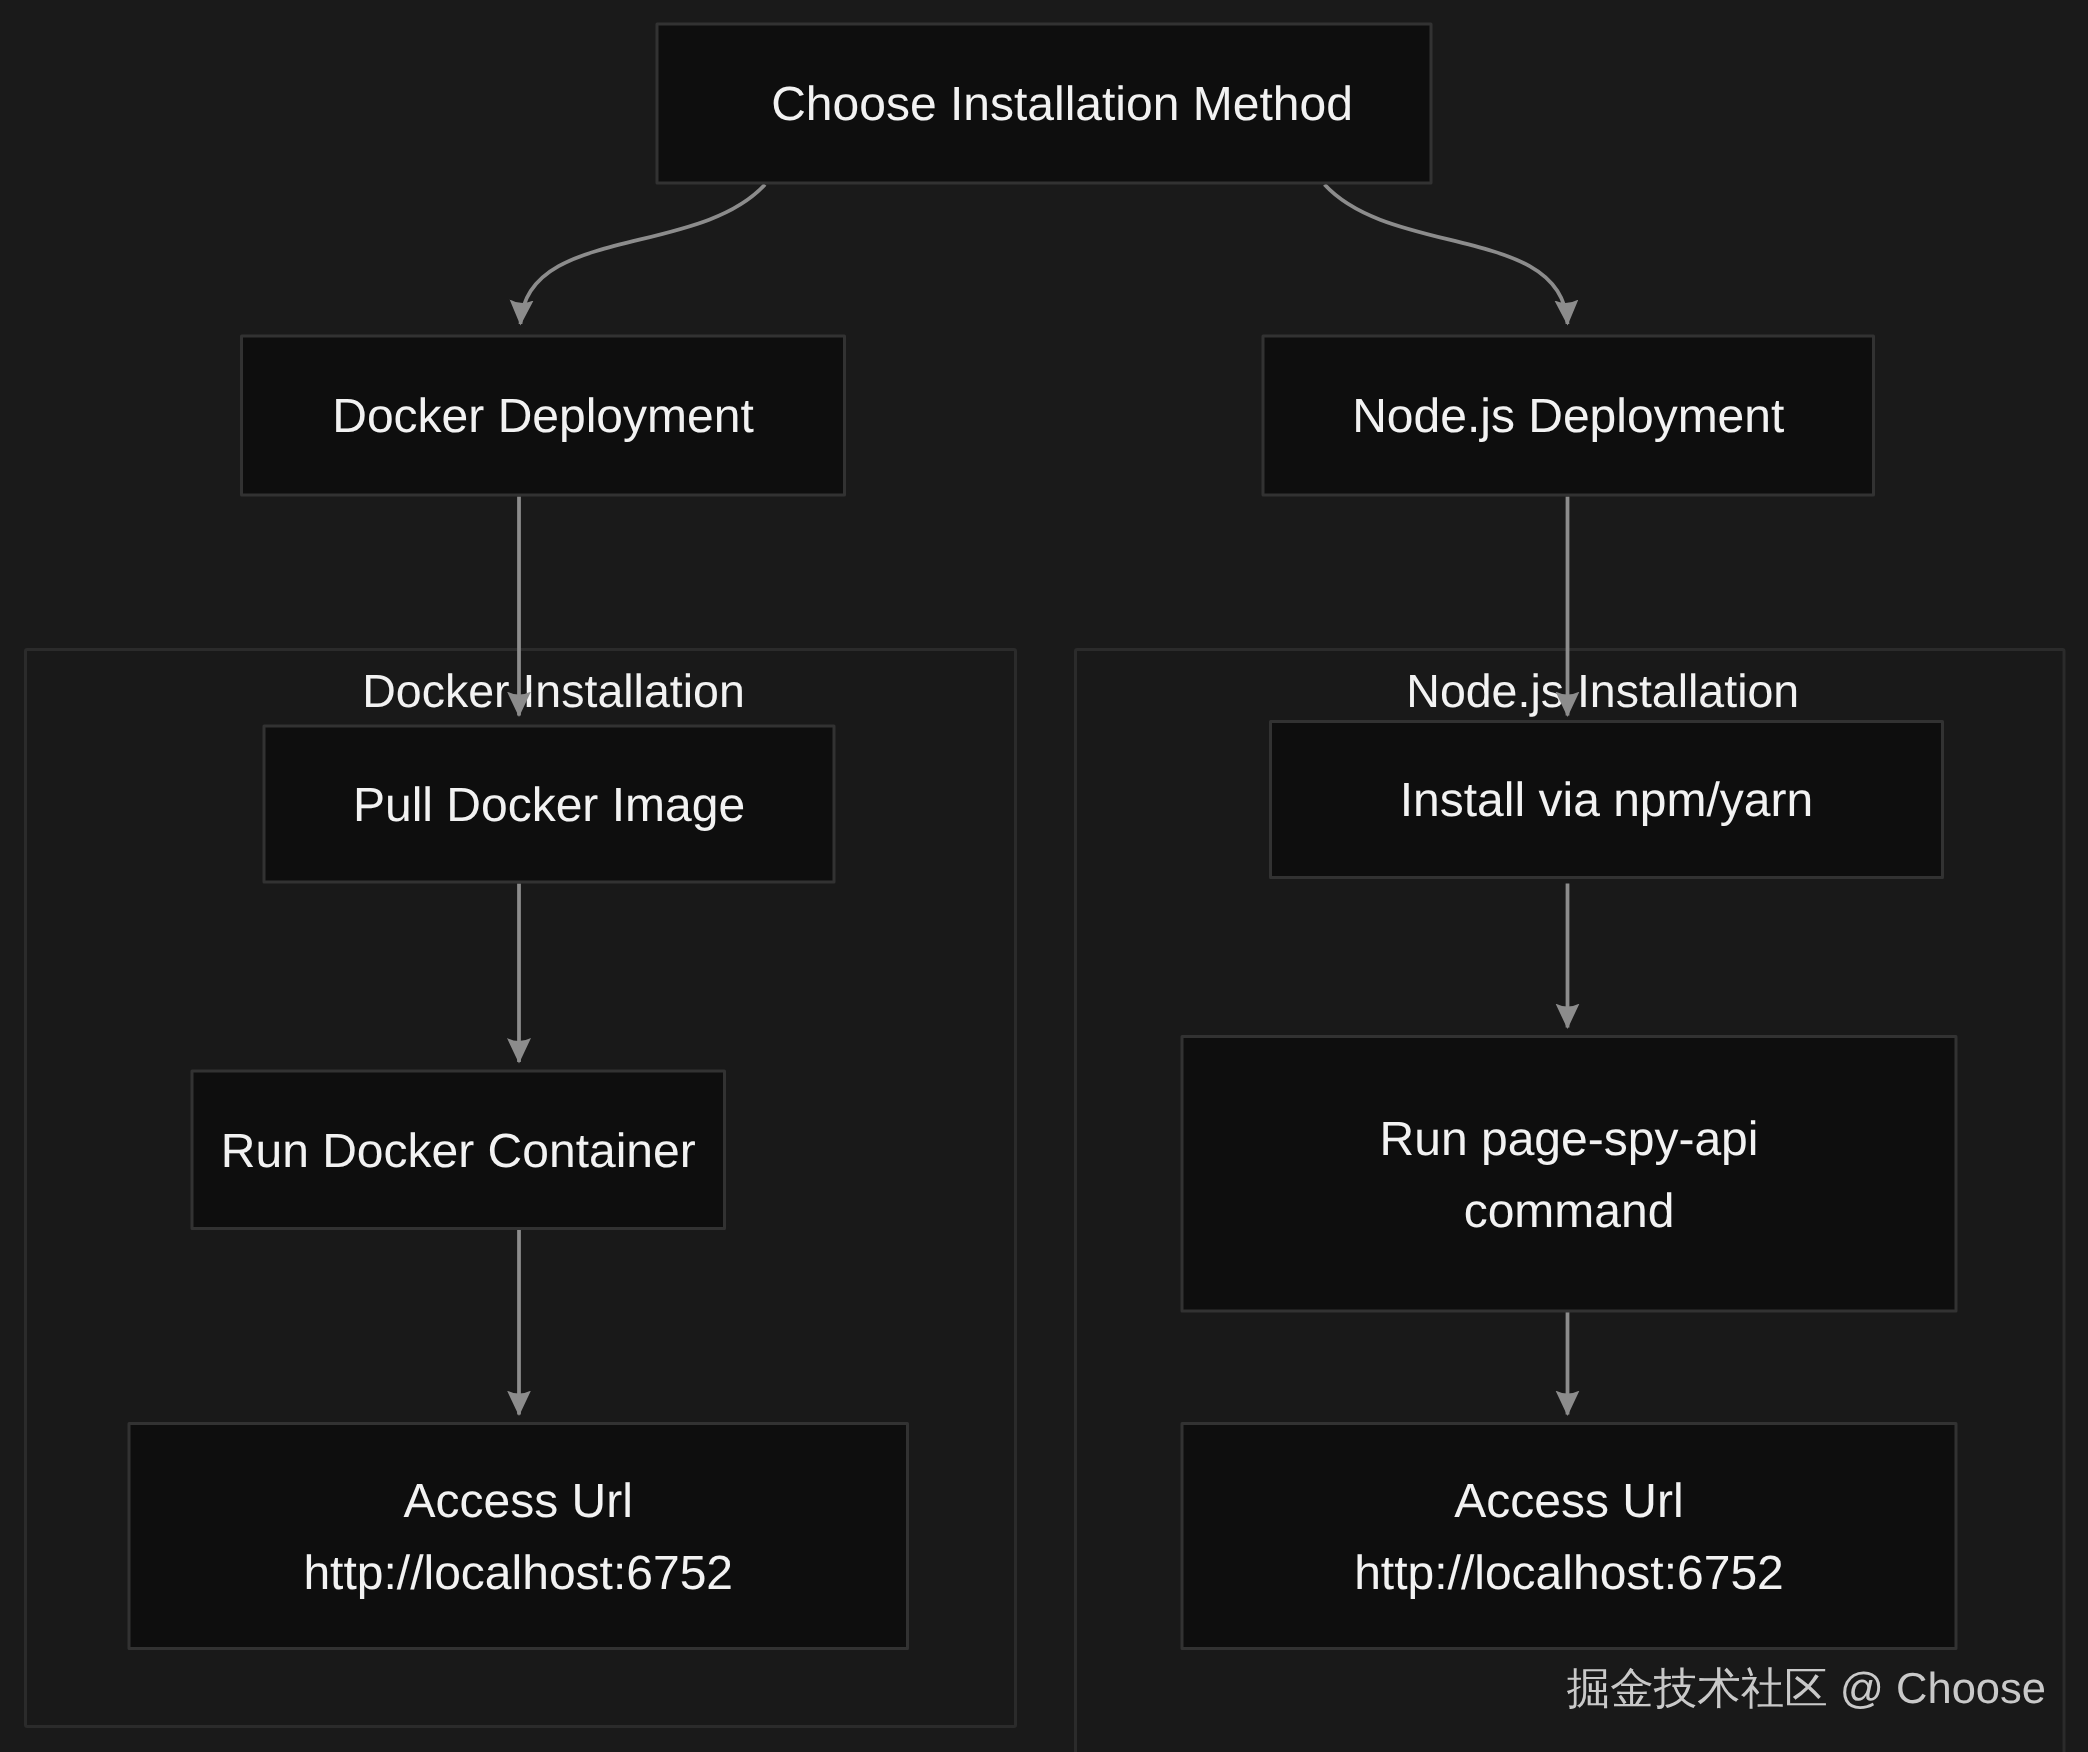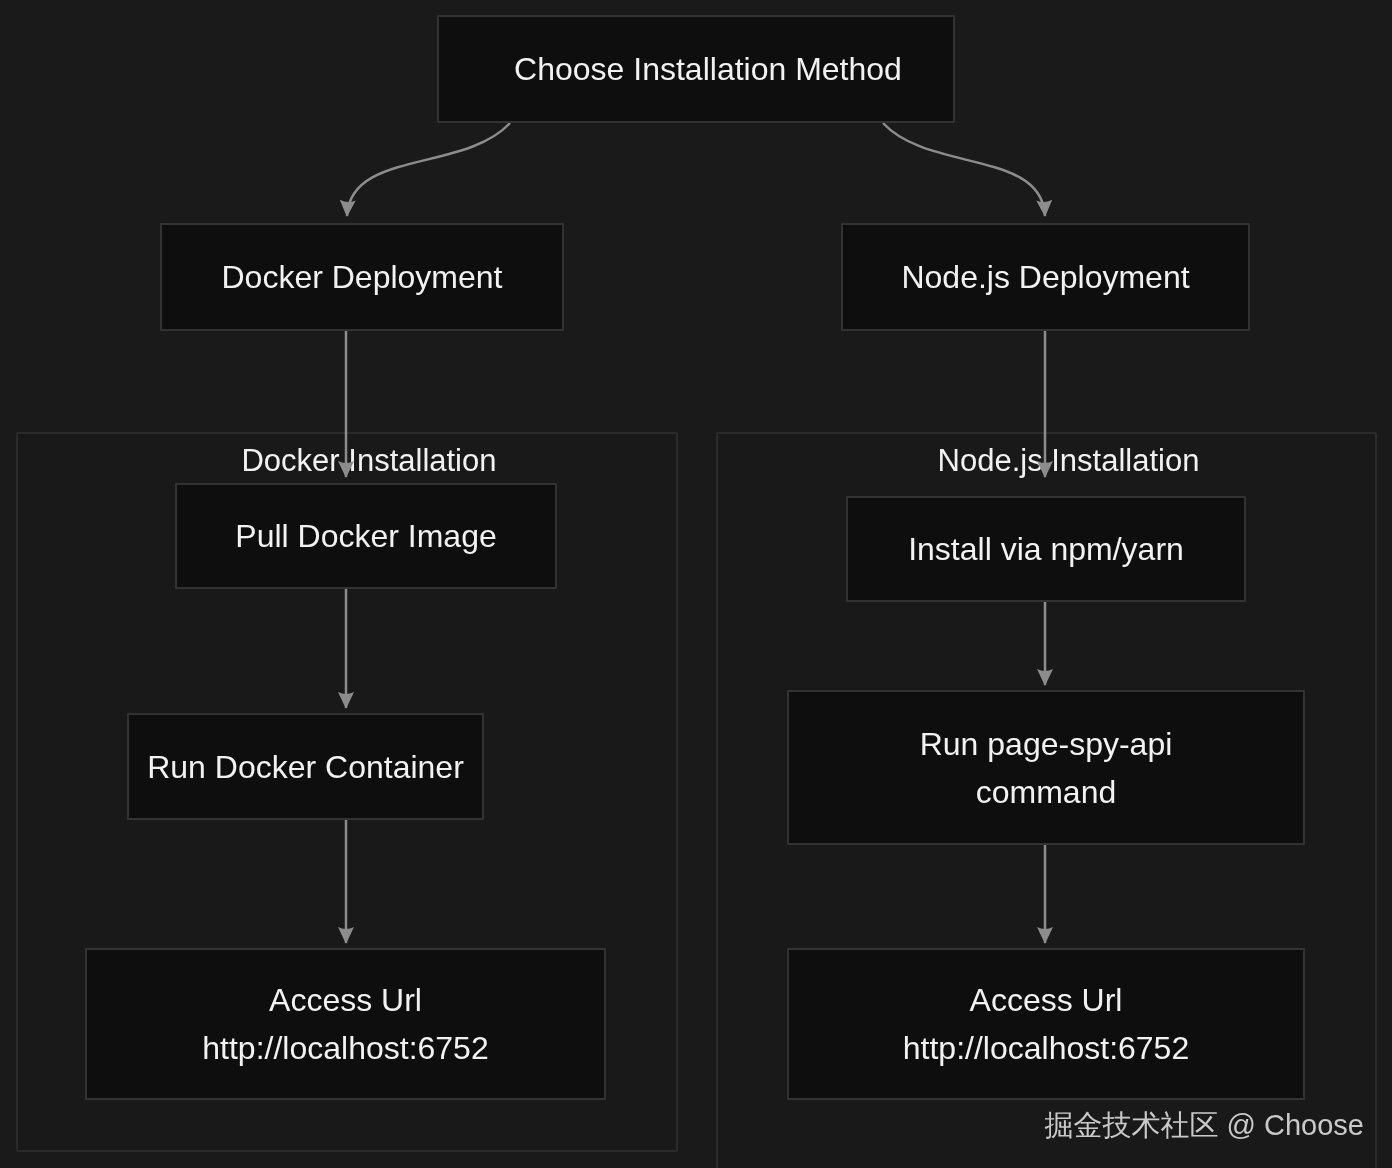--- a/index.html
+++ b/index.html
@@ -73,23 +73,23 @@
     display: flex;
     flex-direction: column;
     align-items: center;
     justify-content: center;
     z-index: 3;
   }
   #n-choose        { left: 437px; top: 15px;  width: 518px; height: 108px; padding-left: 24px; }
   #n-docker-deploy { left: 144px; top: 223px; width: 404px; height: 108px; margin-left: 16px; }
   #n-nodejs-deploy { left: 841px; top: 223px; width: 409px; height: 108px; align-items: center; }
   #n-pull-image    { left: 155px; top: 483px; width: 382px; height: 106px; margin-left: 20px; }
-  #n-install-npm   { left: 846px; top: 496px; width: 400px; height: 106px; }
+  #n-install-npm   { left: 846px; top: 480px; width: 450px; height: 106px; }
   #n-run-container { left: 127px; top: 713px; width: 357px; height: 107px; }
-  #n-run-pagespy   { left: 787px; top: 690px; width: 518px; height: 155px; }
+  #n-run-pagespy   { left: 787px; top: 690px; width: 518px; height: 185px; }
   #n-access-docker { left: 85px;  top: 948px; width: 521px; height: 152px; }
   #n-access-node   { left: 787px; top: 948px; width: 518px; height: 152px; }
 
   .watermark {
     position: absolute;
     right: 28px;
     top: 1106px;
     color: var(--color-watermark);
     font-size: 29px;
     z-index: 4;

